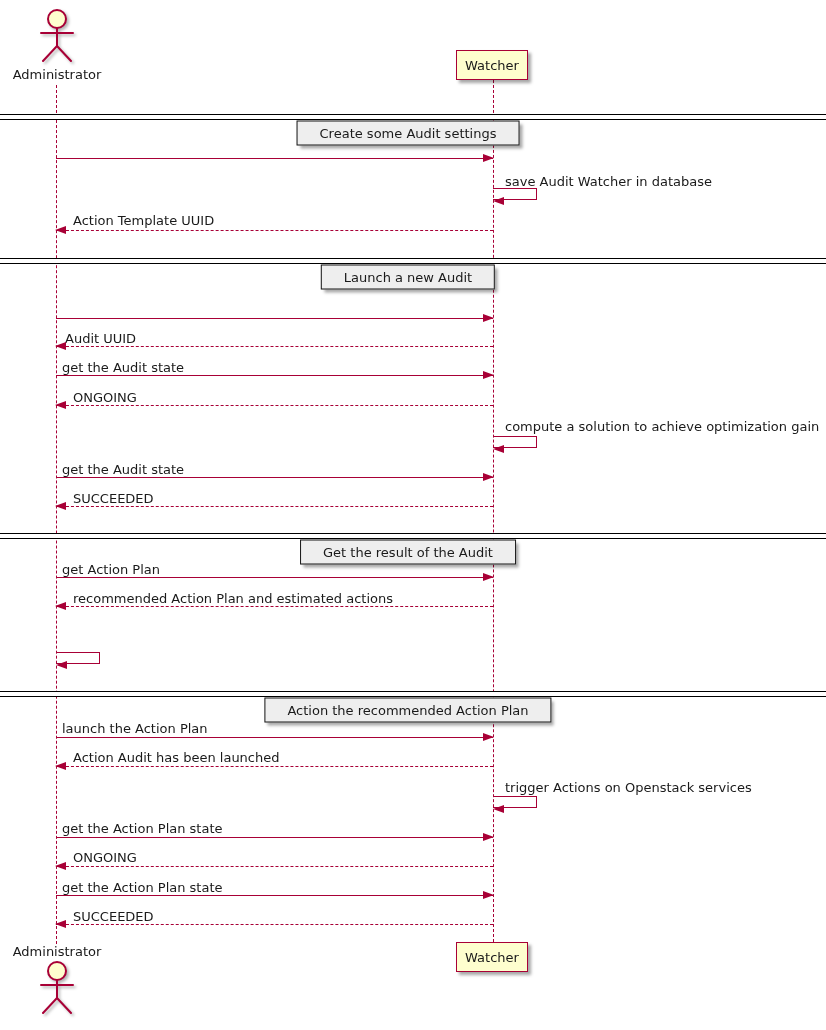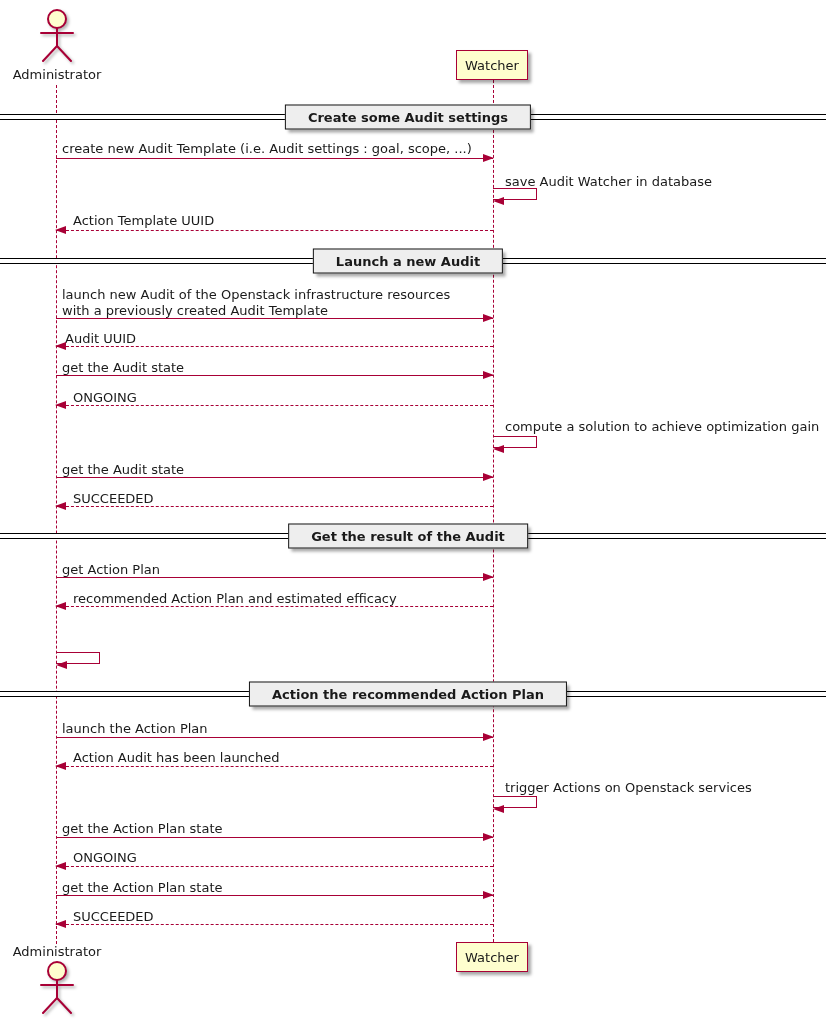--- a/index.html
+++ b/index.html
@@ -28,23 +28,23 @@
     background:var(--participant-fill);border:1.5px solid var(--accent);
     box-shadow:3px 3px 3px rgba(0,0,0,0.35);
     display:flex;align-items:center;justify-content:center;
     font-size:13px;z-index:4;
   }
   
   .divider{position:absolute;left:0;width:826px;height:0;z-index:3;}
   .divider-lines{position:absolute;left:0;right:0;top:-3px;height:6px;box-sizing:border-box;
     border-top:1.5px solid #000;border-bottom:1.5px solid #000;background:#fff;}
   .divider-box{
-    position:absolute;left:408px;top:0;transform:translate(-50%,-50%);
+    position:absolute;left:408px;top:16px;transform:translate(-50%,-50%);
     background:var(--divider-fill);border:1.8px solid #151515;
-    padding:4px 22px;font-weight:bold;font-size:13px;white-space:nowrap;
+    padding:4px 22px;font-weight:normal;font-size:13px;white-space:nowrap;
     box-shadow:3px 3px 3px rgba(0,0,0,0.35);
   }
   
   .msg{position:absolute;font-size:13px;line-height:15.5px;white-space:pre-line;z-index:2;}
   .arrow{position:absolute;left:56px;width:437px;height:0;border-top:1px solid var(--accent);z-index:2;}
   .arrow.ret{border-top:1px dashed var(--accent);}
   .head-r,.head-l{position:absolute;width:0;height:0;border-style:solid;}
   .head-r{right:-1px;top:-5px;border-width:4.5px 0 4.5px 11px;
     border-color:transparent transparent transparent var(--accent);}
   .head-l{left:-1px;top:-5px;border-width:4.5px 11px 4.5px 0;
@@ -70,42 +70,39 @@
   </svg>
   <div class="actor-label" style="top:67px">Administrator</div>
 
   <div class="pbox" style="top:50px">Watcher</div>
 
   <div class="divider" style="top:117px">
     <div class="divider-lines"></div>
     <div class="divider-box">Create some Audit settings</div>
   </div>
 
-  <div class="msg" style="left:62px;top:141px">create new Audit Template (i.e. Audit settings : goal, scope, ...)</div>
   <div class="arrow" style="top:158px">
       <i class="head-r"></i>
     </div>
 
   <div class="msg" style="left:505px;top:174px">save Audit Watcher in database</div>
   <div class="self-loop" style="left:493px;top:188px">
       <i class="head-l"></i>
     </div>
 
   <div class="msg" style="left:73px;top:213px">Action Template UUID</div>
   <div class="arrow ret" style="top:230px">
       <i class="head-l"></i>
     </div>
 
   <div class="divider" style="top:261px">
     <div class="divider-lines"></div>
     <div class="divider-box">Launch a new Audit</div>
   </div>
 
-  <div class="msg" style="left:62px;top:287px">launch new Audit of the Openstack infrastructure resources
-with a previously created Audit Template</div>
   <div class="arrow" style="top:318px">
       <i class="head-r"></i>
     </div>
 
   <div class="msg" style="left:65px;top:331px">Audit UUID</div>
   <div class="arrow ret" style="top:346px">
       <i class="head-l"></i>
     </div>
 
   <div class="msg" style="left:62px;top:360px">get the Audit state</div>
@@ -136,21 +133,21 @@
   <div class="divider" style="top:536px">
     <div class="divider-lines"></div>
     <div class="divider-box">Get the result of the Audit</div>
   </div>
 
   <div class="msg" style="left:62px;top:562px">get Action Plan</div>
   <div class="arrow" style="top:577px">
       <i class="head-r"></i>
     </div>
 
-  <div class="msg" style="left:73px;top:591px">recommended Action Plan and estimated efficacy</div>
+  <div class="msg" style="left:73px;top:591px">recommended Action Plan and estimated actions</div>
   <div class="arrow ret" style="top:606px">
       <i class="head-l"></i>
     </div>
 
   <div class="self-loop" style="left:56px;top:652px">
       <i class="head-l"></i>
     </div>
 
   <div class="divider" style="top:694px">
     <div class="divider-lines"></div>

